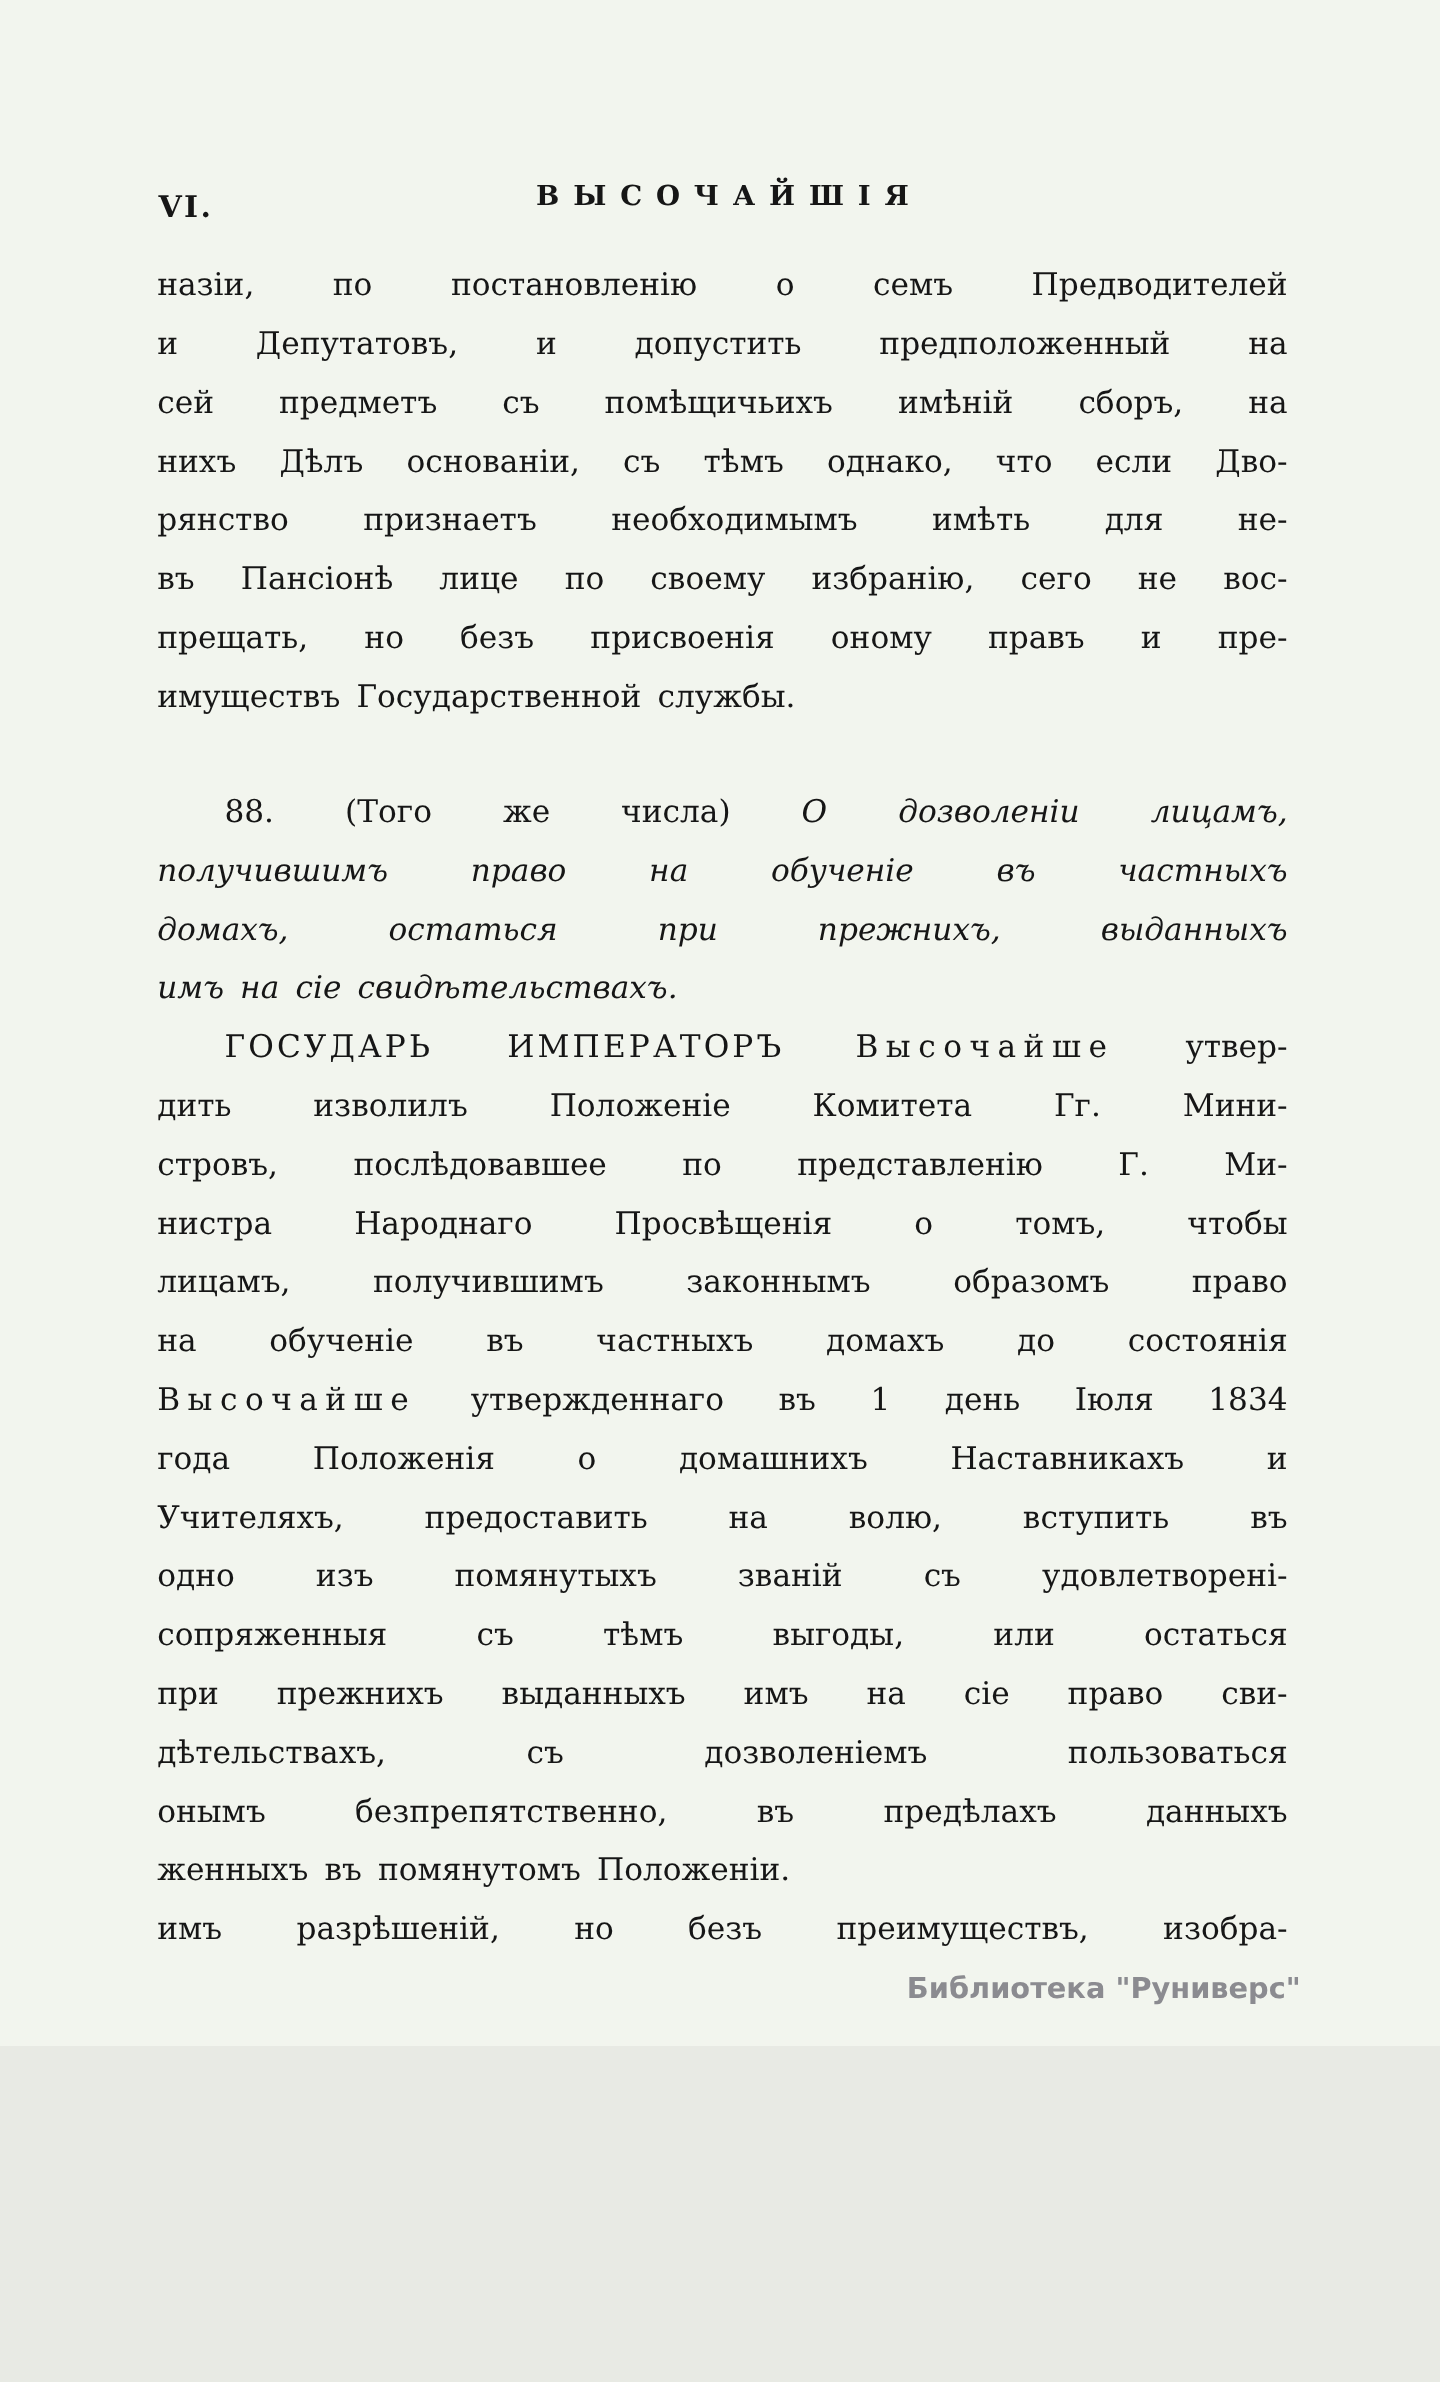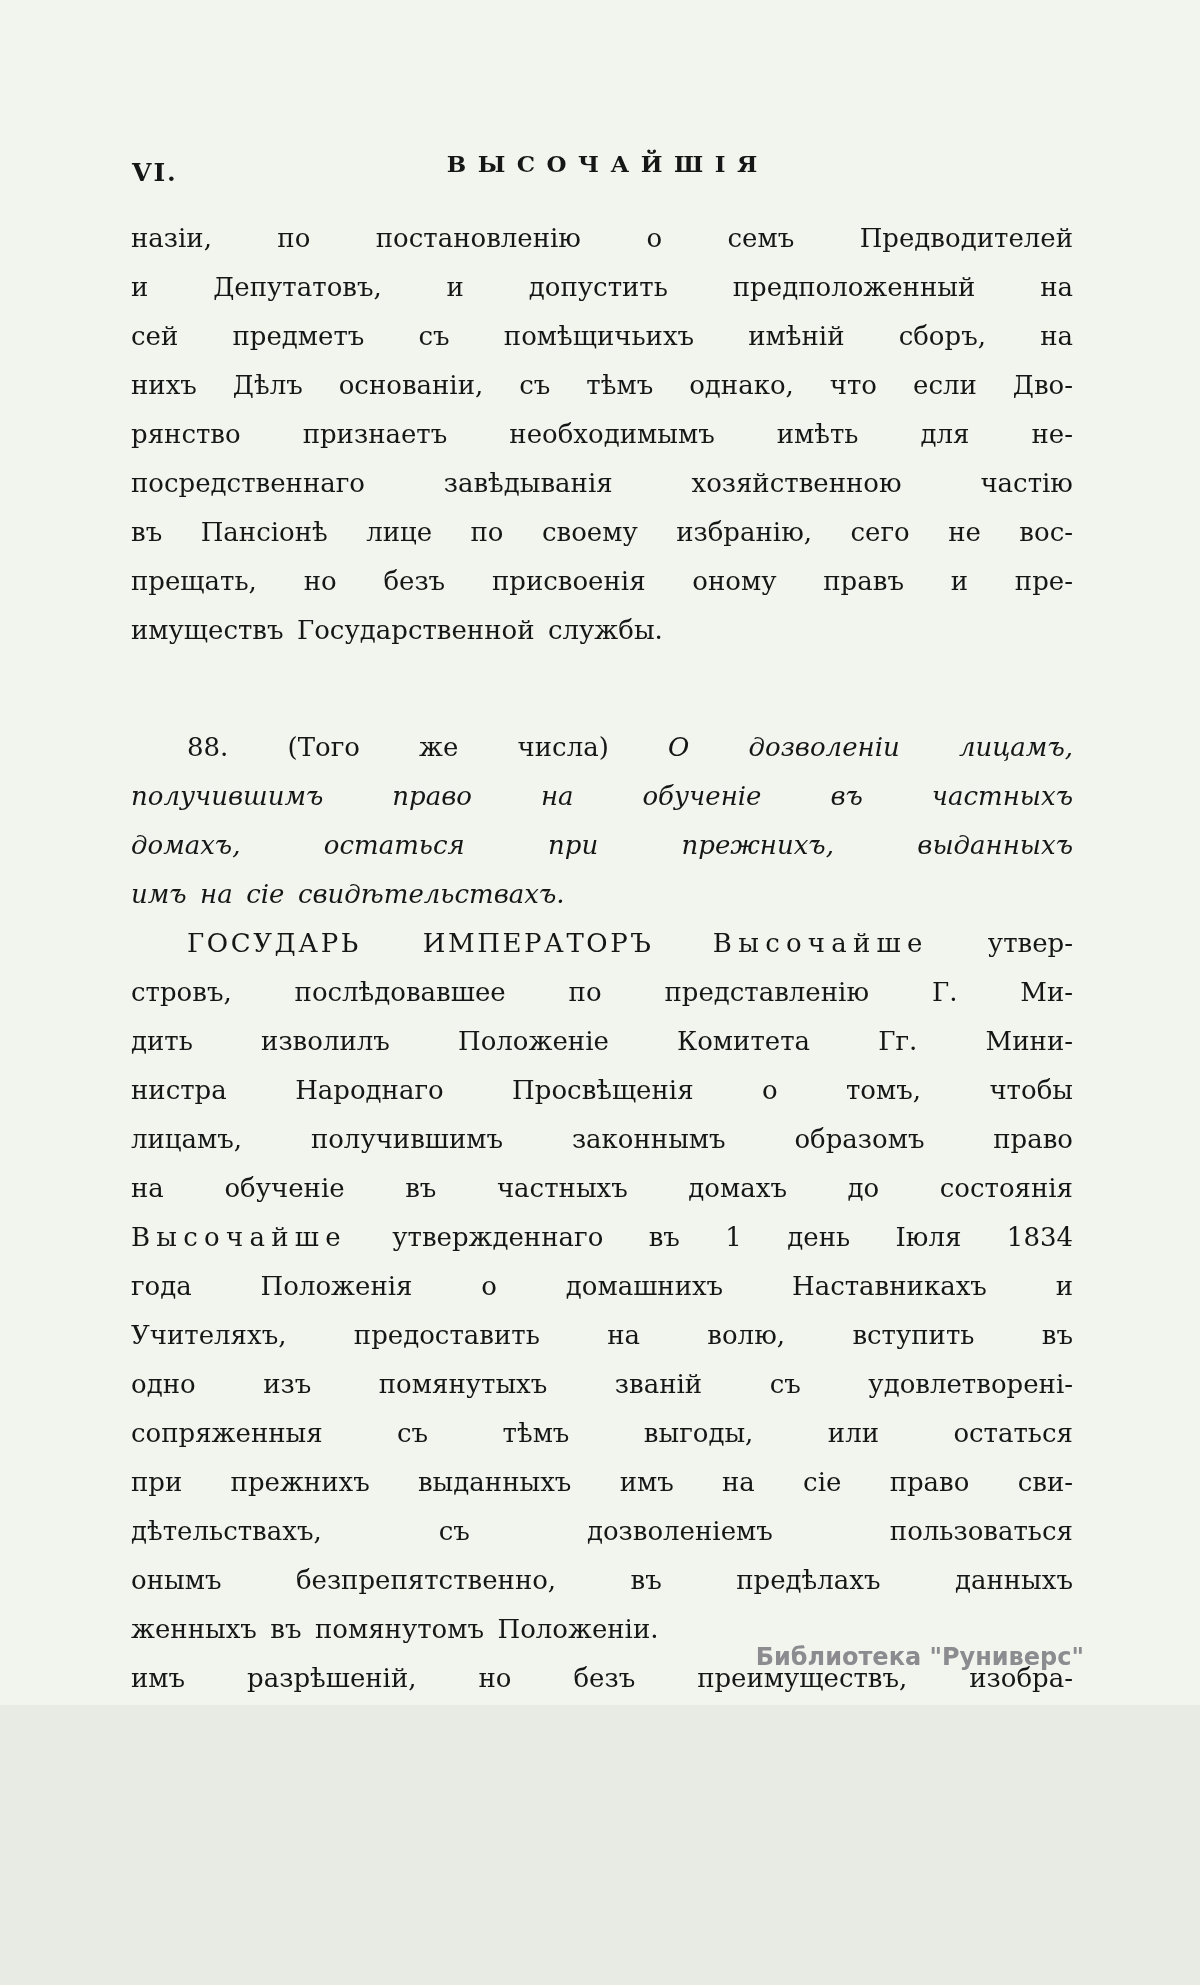--- a/index.html
+++ b/index.html
@@ -24,21 +24,21 @@
     white-space:nowrap;
   }
   .text-block {
     position:absolute; top:214px; left:131px; width:942px;
     font-size:26px; line-height:49px;
     word-spacing:0.20em;
   }
   .line { text-align:justify; text-align-last:justify; min-height:49px; }
   .line.last { text-align-last:left; }
   .indent { text-indent:56px; }
-  .sec { margin-top:68px; font-style:italic; }
+  .sec { margin-top:47px; font-style:italic; }
   .sec .roman { font-style:normal; }
   .caps-imperial { letter-spacing:0.10em; }
   .spaced { letter-spacing:0.24em; }
   .footer-watermark {
     position:absolute; right:116px; bottom:34px;
     font-family:"DejaVu Sans", sans-serif;
     font-size:24px; font-weight:bold; color:#8b8b90;
   }
 </style>
 </head>
@@ -52,21 +52,20 @@
   </div>
 
   <div class="text-block">
 
     <div>
       <div class="line">назіи, по постановленію о семъ Предводителей</div>
       <div class="line">и Депутатовъ, и допустить предположенный на</div>
       <div class="line">сей предметъ съ помѣщичьихъ имѣній сборъ, на</div>
       <div class="line">нихъ Дѣлъ основаніи, съ тѣмъ однако, что если Дво-</div>
       <div class="line">рянство признаетъ необходимымъ имѣть для не-</div>
-      <div class="line">посредственнаго завѣдыванія хозяйственною частію</div>
       <div class="line">въ Пансіонѣ лице по своему избранію, сего не вос-</div>
       <div class="line">прещать, но безъ присвоенія оному правъ и пре-</div>
       <div class="line last">имуществъ Государственной службы.</div>
     </div>
 
     <div class="sec">
       <div class="line indent">
         <span class="roman">88. (Того же числа)</span>
         <span>О дозволеніи лицамъ,</span>
       </div>
@@ -74,22 +73,22 @@
       <div class="line">домахъ, остаться при прежнихъ, выданныхъ</div>
       <div class="line last">имъ на сіе свидѣтельствахъ.</div>
     </div>
 
     <div>
       <div class="line indent">
         <span class="caps-imperial">ГОСУДАРЬ ИМПЕРАТОРЪ</span>
         <span class="spaced">Высочайше</span>
         <span>утвер-</span>
       </div>
+      <div class="line">дить изволилъ Положеніе Комитета Гг. Мини-</div>
       <div class="line">стровъ, послѣдовавшее по представленію Г. Ми-</div>
-      <div class="line">дить изволилъ Положеніе Комитета Гг. Мини-</div>
       <div class="line">нистра Народнаго Просвѣщенія о томъ, чтобы</div>
       <div class="line">лицамъ, получившимъ законнымъ образомъ право</div>
       <div class="line">на обученіе въ частныхъ домахъ до состоянія</div>
       <div class="line">
         <span class="spaced">Высочайше</span>
         <span>утвержденнаго въ 1 день Іюля 1834</span>
       </div>
       <div class="line">года Положенія о домашнихъ Наставникахъ и</div>
       <div class="line">Учителяхъ, предоставить на волю, вступить въ</div>
       <div class="line">одно изъ помянутыхъ званій съ удовлетворені-</div>

